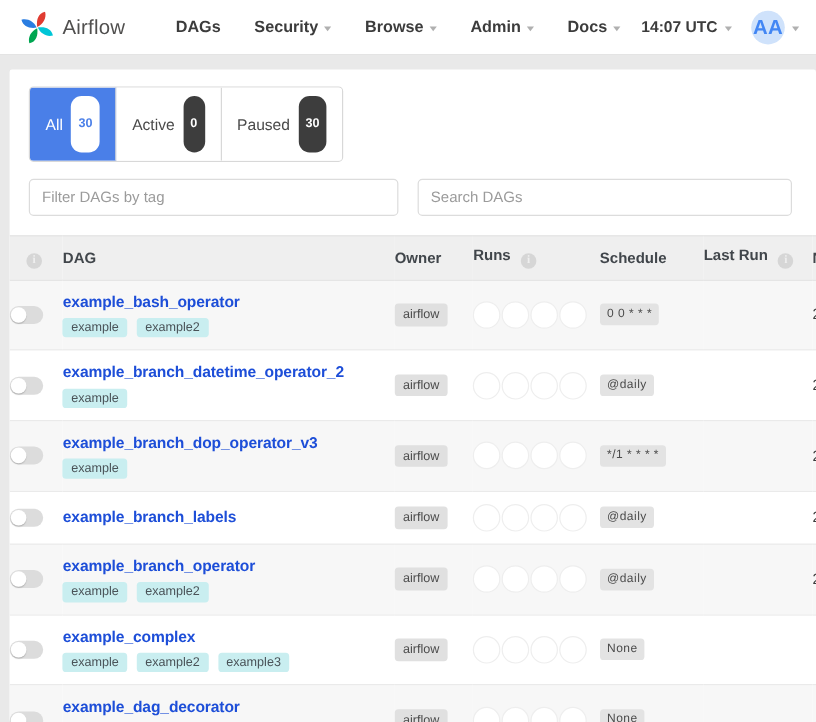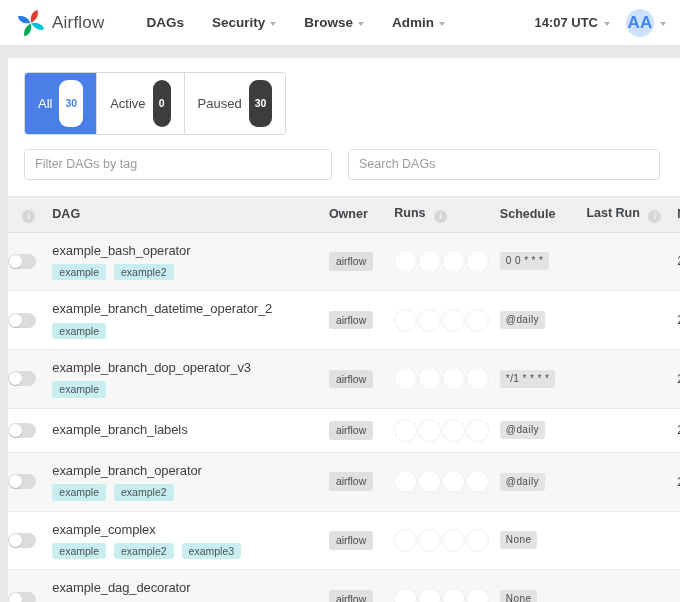--- a/index.html
+++ b/index.html
@@ -228,22 +228,22 @@
     width: 13px; height: 13px;
     border-radius: 50%;
     background: #ffffff;
     top: 1px; left: 1px;
     box-shadow: 0 1px 1px rgba(0,0,0,.18);
   }
 
   .dag-link {
     display: block;
     font-size: 13px;
-    font-weight: normal;
-    color: #404040;
+    font-weight: bold;
+    color: #1d4ed8;
     text-decoration: none;
     cursor: pointer;
     line-height: 1.25;
     letter-spacing: -.1px;
   }
   .tags { margin-top: 5px; display: flex; gap: 8px; flex-wrap: wrap; }
   .tag {
     background: #c9eef0;
     color: #4a5358;
     font-size: 10.5px;
@@ -305,20 +305,24 @@
     <div class="nav-item">
       <span>Security</span>
       <span class="caret"></span>
     </div>
     <div class="nav-item">
       <span>Browse</span>
       <span class="caret"></span>
     </div>
     <div class="nav-item">
       <span>Admin</span>
+      <span class="caret"></span>
+    </div>
+    <div class="nav-item">
+      <span>Docs</span>
       <span class="caret"></span>
     </div>
   </div>
 
   <div class="nav-right">
     <div class="nav-clock">
       <span>14:07 UTC</span>
       <span class="caret"></span>
     </div>
     <div class="avatar-wrap">

